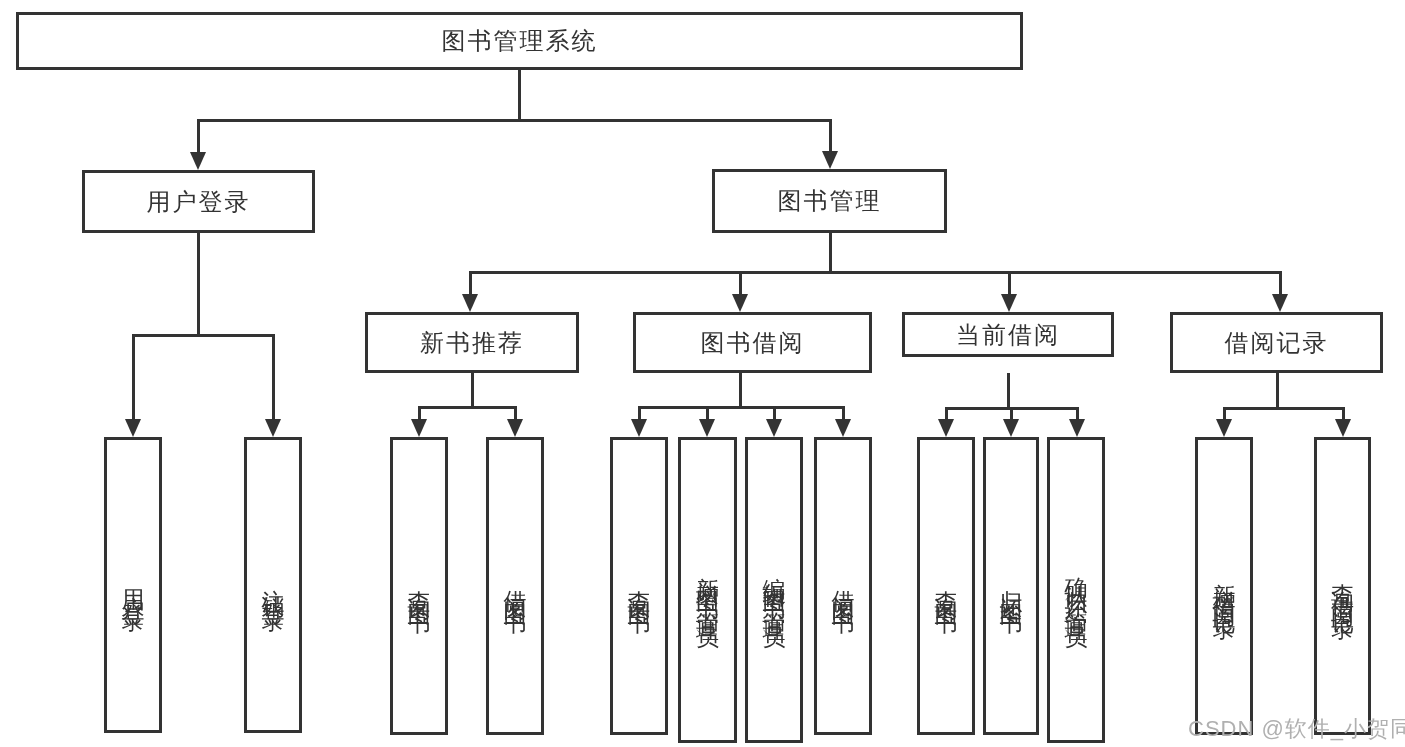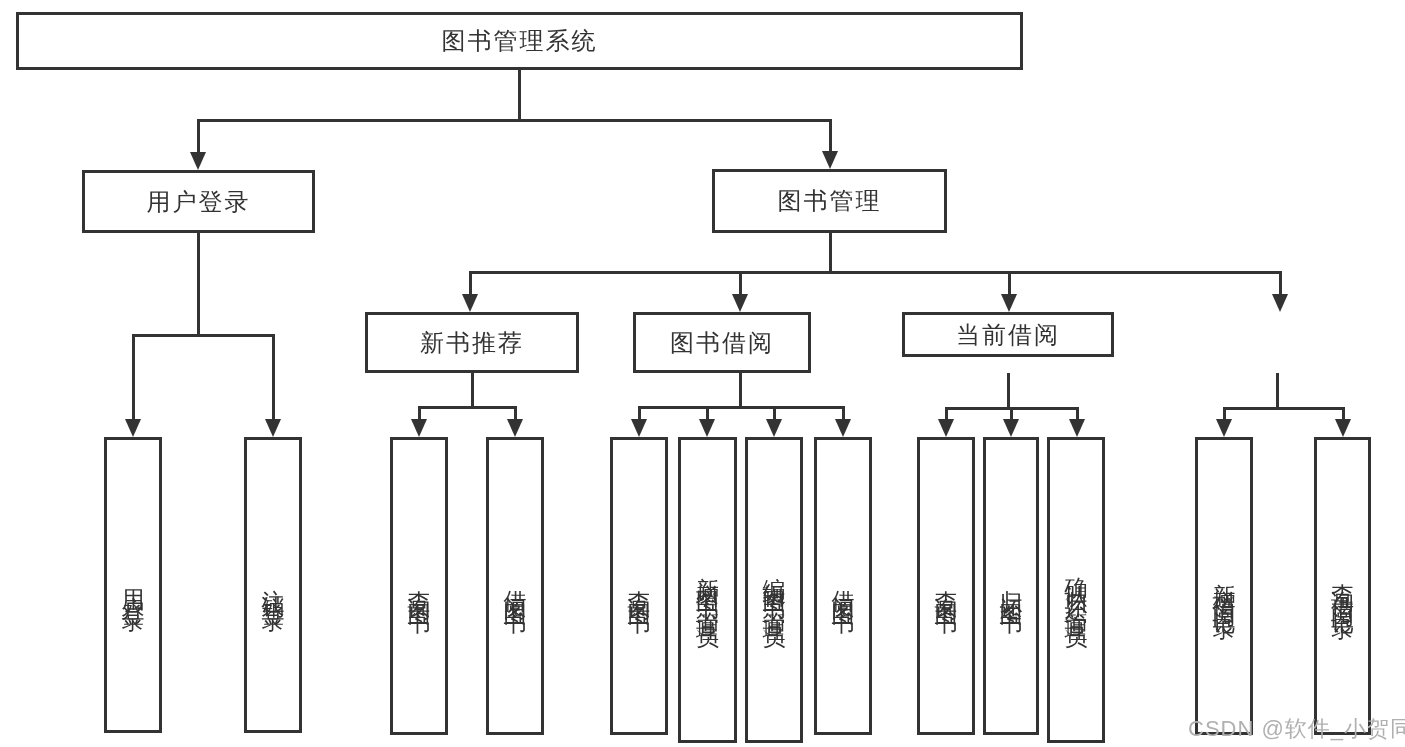--- a/index.html
+++ b/index.html
@@ -61,22 +61,23 @@
 </style>
 </head>
 <body>
 
 <div id="stage" style="--line: #333333; --text: #333333; --watermark: #b0b0b0;">
   <div id="watermark">CSDN @软件_小贺同学</div>
 <div class="node h" style="left: 16px; top: 12px; width: 1007px; height: 58px;">图书管理系统</div>
     <div class="node h" style="left: 82px; top: 170px; width: 233px; height: 63px;">用户登录</div>
     <div class="node h" style="left: 712px; top: 169px; width: 235px; height: 64px;">图书管理</div>
     <div class="node h" style="left: 365px; top: 312px; width: 214px; height: 61px;">新书推荐</div>
-    <div class="node h" style="left: 633px; top: 312px; width: 178px; height: 61px;">图书借阅</div>
+    <div class="node h" style="left: 633px; top: 312px; width: 239px; height: 61px;">图书借阅</div>
     <div class="node h" style="left: 902px; top: 312px; width: 212px; height: 45px;">当前借阅</div>
+    <div class="node h" style="left: 1170px; top: 312px; width: 213px; height: 61px;">借阅记录</div>
     <div class="node v" style="left: 104px; top: 437px; width: 58px; height: 296px;">用户登录</div>
     <div class="node v" style="left: 244px; top: 437px; width: 58px; height: 296px;">注销登录</div>
     <div class="node v" style="left: 390px; top: 437px; width: 58px; height: 298px;">查询图书</div>
     <div class="node v" style="left: 486px; top: 437px; width: 58px; height: 298px;">借阅图书</div>
     <div class="node v" style="left: 610px; top: 437px; width: 58px; height: 298px;">查询图书</div>
     <div class="node v" style="left: 678px; top: 437px; width: 59px; height: 306px;">新增图书（管理员）</div>
     <div class="node v" style="left: 745px; top: 437px; width: 58px; height: 306px;">编辑图书（管理员）</div>
     <div class="node v" style="left: 814px; top: 437px; width: 58px; height: 298px;">借阅图书</div>
     <div class="node v" style="left: 917px; top: 437px; width: 58px; height: 298px;">查询图书</div>
     <div class="node v" style="left: 983px; top: 437px; width: 56px; height: 298px;">归还图书</div>

